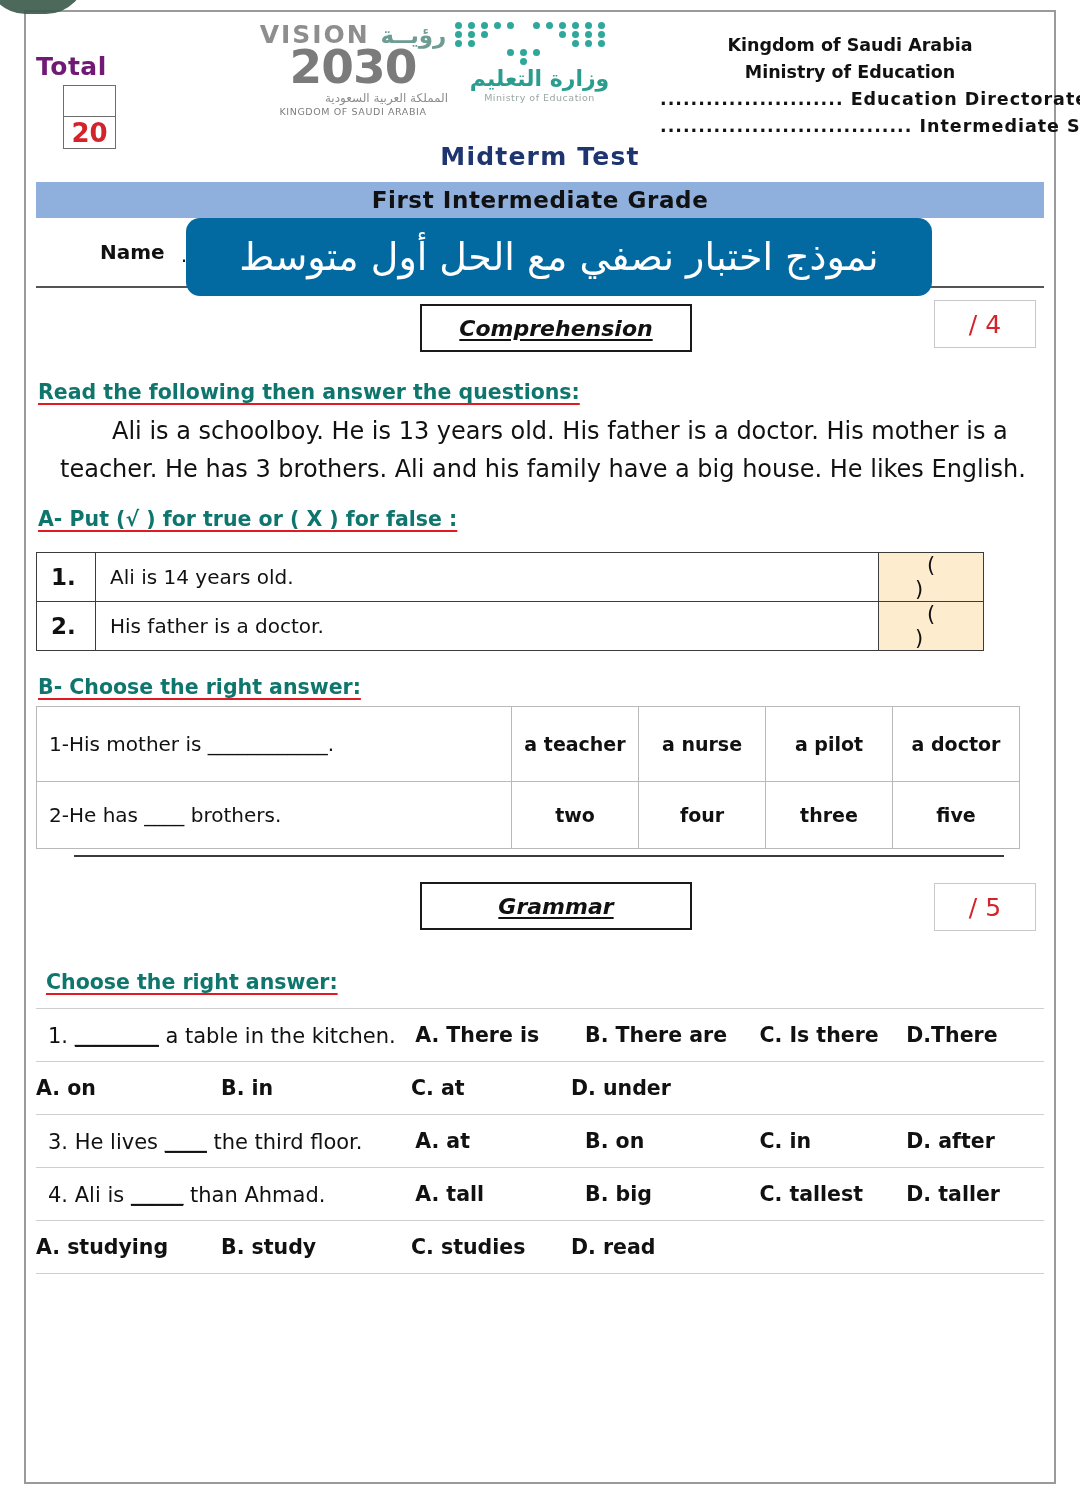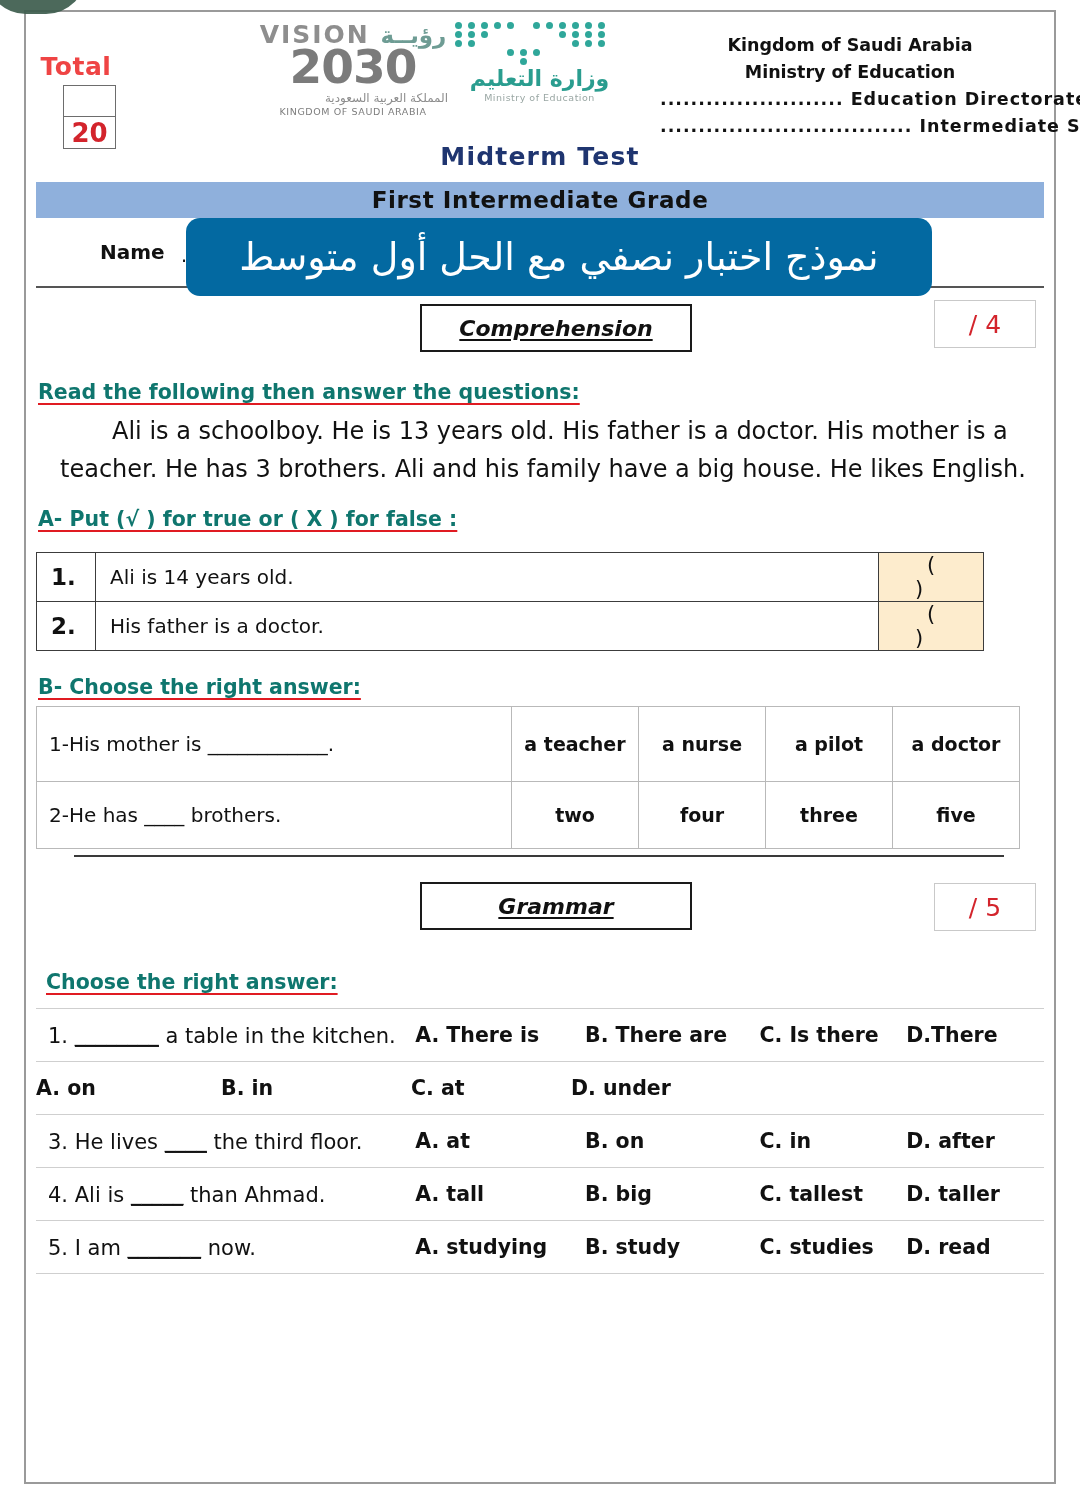--- a/index.html
+++ b/index.html
@@ -14,21 +14,21 @@
     background:#3d5c4d;border-radius:0 0 40px 40px;opacity:.92;z-index:5;
   }
   
   .page-frame{
     position:absolute;left:24px;top:10px;width:1032px;height:1474px;
     border:2px solid #9a9a9a;box-sizing:border-box;background:#fff;
   }
   
   .total-box{position:absolute;left:36px;top:52px;width:80px;}
   .total-label{
-    color:#ef4444;font-weight:bold;font-size:25px;text-align:center;
+    color:#701a75;font-weight:bold;font-size:25px;text-align:left;
     letter-spacing:.5px;font-family:"DejaVu Sans",sans-serif;
   }
   .total-grid{margin-top:4px;border:1px solid #6d6d6d;margin-left:27px;}
   .total-cell{height:31px;box-sizing:border-box;}
   .total-cell.top{border-bottom:1px solid #6d6d6d;}
   .total-cell.bottom{
     color:#d3242c;font-weight:bold;font-size:26px;
     display:flex;align-items:center;justify-content:center;
   }
 
@@ -332,20 +332,19 @@
 
   <div class="gr-row">
     <div class="gr-q"><span>4. Ali is </span><span class="blank">_____</span><span> than Ahmad.</span></div>
     <div class="gr-opt o1"><b>A. tall</b></div>
     <div class="gr-opt o2"><b>B. big</b></div>
     <div class="gr-opt o3"><b>C. tallest</b></div>
     <div class="gr-opt o4"><b>D. taller</b></div>
   </div>
 
   <div class="gr-row">
-    <div class="gr-q"><span>5. I am </span><span class="blank">_______</span><span> now.</span></div>
     <div class="gr-opt o1"><b>A. studying</b></div>
     <div class="gr-opt o2"><b>B. study</b></div>
     <div class="gr-opt o3"><b>C. studies</b></div>
     <div class="gr-opt o4"><b>D. read</b></div>
   </div>
 
 </div>
 
 </body></html>

